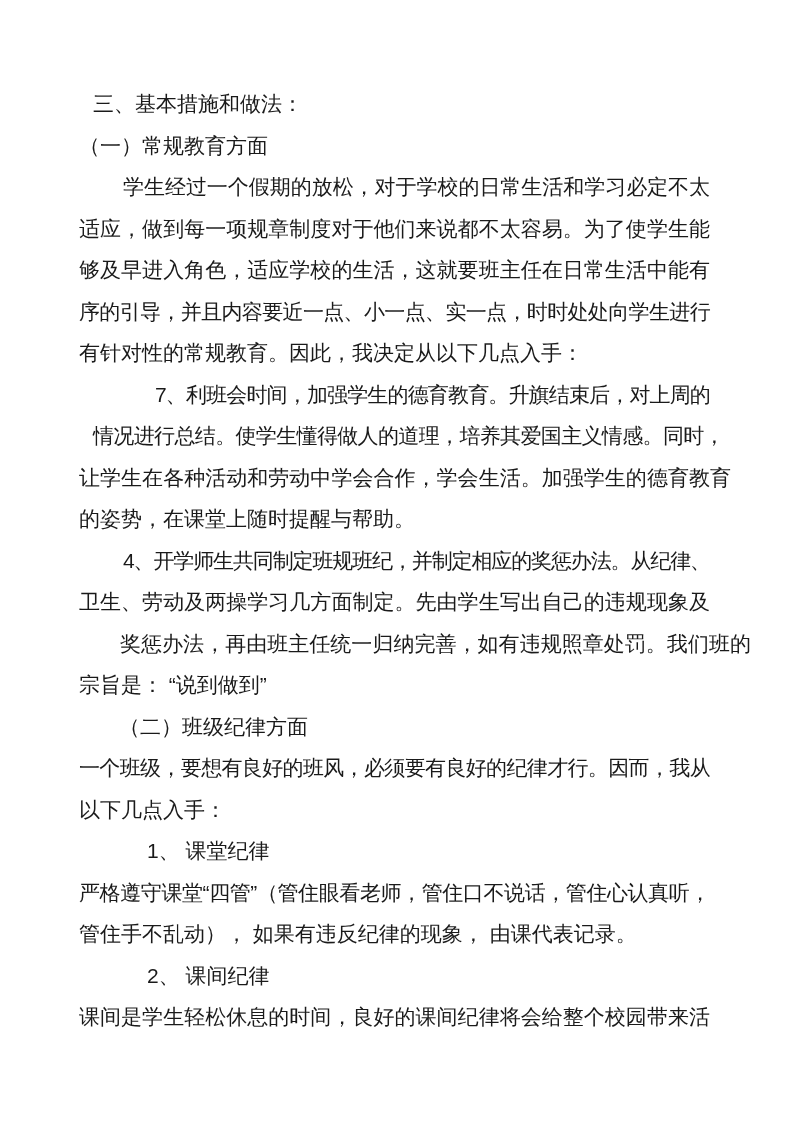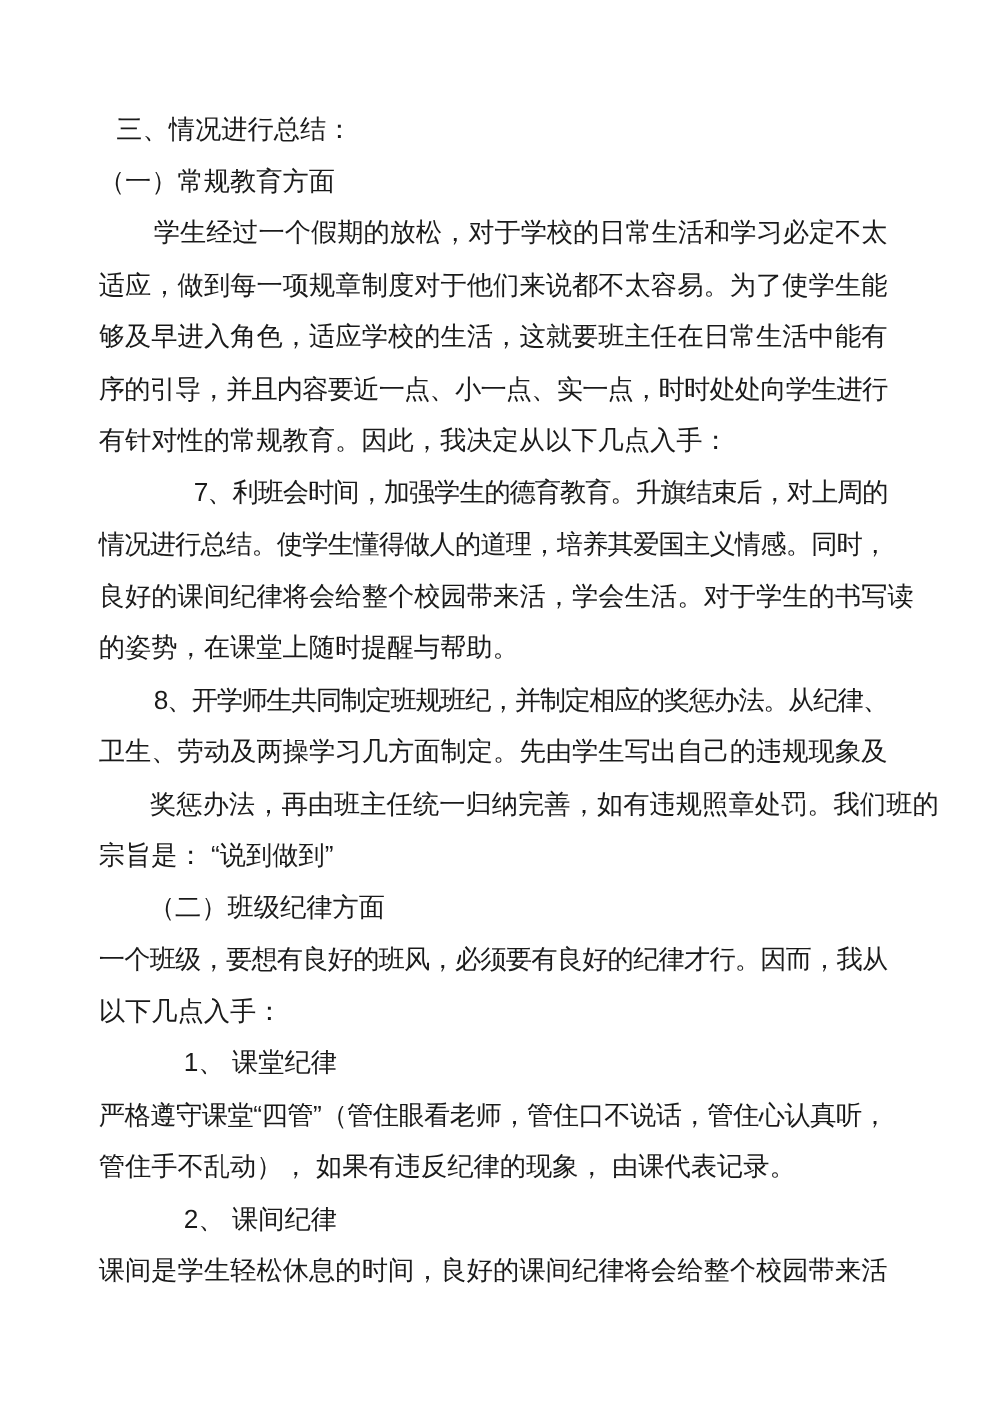--- a/index.html
+++ b/index.html
@@ -41,32 +41,32 @@
   .line-text {
     display: inline-block;
     white-space: nowrap;
   }
 </style>
 </head>
 <body>
 
 <div class="page">
   <div class="text-column">
-      <div class="line" style="padding-left: 14px;"><span class="line-text">三、情况进行总结：</span></div>
+      <div class="line" style="padding-left: 14px;"><span class="line-text">三、基本措施和做法：</span></div>
       <div class="line" style="padding-left: 0px;"><span class="line-text">（一）常规教育方面</span></div>
       <div class="line fill" style="padding-left: 44px;"><span class="line-text" style="letter-spacing: -0.0357143px;">学生经过一个假期的放松，对于学校的日常生活和学习必定不太</span></div>
       <div class="line fill" style="padding-left: 0px;"><span class="line-text" style="letter-spacing: 0.0333333px;">适应，做到每一项规章制度对于他们来说都不太容易。为了使学生能</span></div>
       <div class="line fill" style="padding-left: 0px;"><span class="line-text" style="letter-spacing: 0.0333333px;">够及早进入角色，适应学校的生活，这就要班主任在日常生活中能有</span></div>
       <div class="line fill" style="padding-left: 0px;"><span class="line-text" style="letter-spacing: -0.645161px;">序的引导，并且内容要近一点、小一点、实一点，时时处处向学生进行</span></div>
       <div class="line" style="padding-left: 0px;"><span class="line-text">有针对性的常规教育。因此，我决定从以下几点入手：</span></div>
       <div class="line fill" style="padding-left: 76px;"><span class="line-text" style="letter-spacing: -0.845982px;">7、利班会时间，加强学生的德育教育。升旗结束后，对上周的</span></div>
-      <div class="line fill" style="padding-left: 0px;"><span class="line-text" style="letter-spacing: -0.645161px;">情况进行总结。使学生懂得做人的道理，培养其爱国主义情感。同时，</span></div>
-      <div class="line fill" style="padding-left: 0px;"><span class="line-text" style="letter-spacing: 0.0333333px;">良好的课间纪律将会给整个校园带来活，学会生活。对于学生的书写读</span></div>
+      <div class="line fill" style="padding-left: 0px; margin-left: 14px;"><span class="line-text" style="letter-spacing: -0.645161px;">情况进行总结。使学生懂得做人的道理，培养其爱国主义情感。同时，</span></div>
+      <div class="line fill" style="padding-left: 0px;"><span class="line-text" style="letter-spacing: 0.0333333px;">让学生在各种活动和劳动中学会合作，学会生活。加强学生的德育教育</span></div>
       <div class="line" style="padding-left: 0px;"><span class="line-text">的姿势，在课堂上随时提醒与帮助。</span></div>
-      <div class="line fill" style="padding-left: 44px;"><span class="line-text" style="letter-spacing: -1.12292px;">8、开学师生共同制定班规班纪，并制定相应的奖惩办法。从纪律、</span></div>
+      <div class="line fill" style="padding-left: 44px;"><span class="line-text" style="letter-spacing: -1.12292px;">4、开学师生共同制定班规班纪，并制定相应的奖惩办法。从纪律、</span></div>
       <div class="line fill" style="padding-left: 0px;"><span class="line-text" style="letter-spacing: 0.0333333px;">卫生、劳动及两操学习几方面制定。先由学生写出自己的违规现象及</span></div>
       <div class="line fill" style="padding-left: 0px; margin-left: 41px;"><span class="line-text" style="letter-spacing: 0.0333333px;">奖惩办法，再由班主任统一归纳完善，如有违规照章处罚。我们班的</span></div>
       <div class="line" style="padding-left: 0px;"><span class="line-text">宗旨是： “说到做到”</span></div>
       <div class="line" style="padding-left: 0px; margin-left: 40px;"><span class="line-text">（二）班级纪律方面</span></div>
       <div class="line fill" style="padding-left: 0px;"><span class="line-text" style="letter-spacing: -0.645161px;">一个班级，要想有良好的班风，必须要有良好的纪律才行。因而，我从</span></div>
       <div class="line" style="padding-left: 0px; text-decoration: underline;"><span class="line-text">以下几点入手：</span></div>
       <div class="line" style="padding-left: 68px;"><span class="line-text">1、 课堂纪律</span></div>
       <div class="line fill" style="padding-left: 0px;"><span class="line-text" style="letter-spacing: -0.40625px;">严格遵守课堂“四管”（管住眼看老师，管住口不说话，管住心认真听，</span></div>
       <div class="line" style="padding-left: 0px;"><span class="line-text">管住手不乱动）， 如果有违反纪律的现象， 由课代表记录。</span></div>
       <div class="line" style="padding-left: 68px;"><span class="line-text">2、 课间纪律</span></div>

